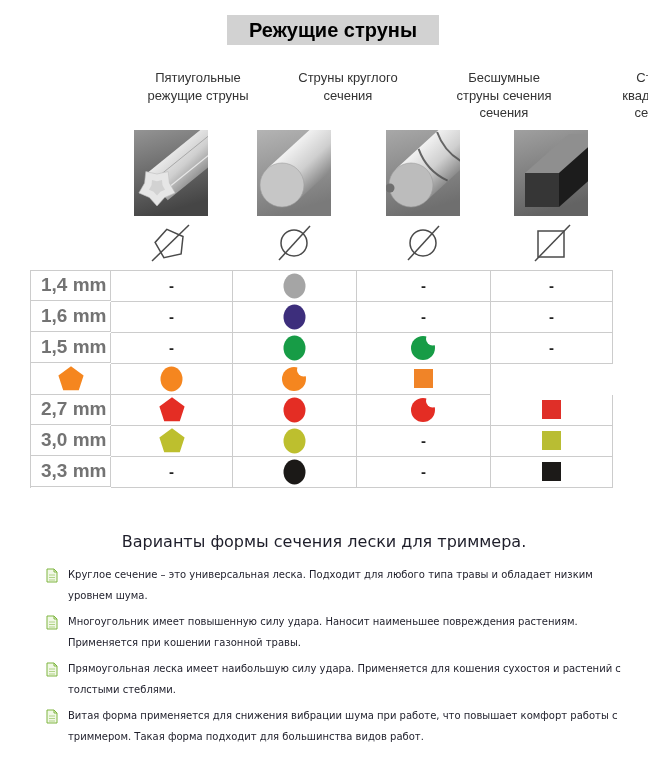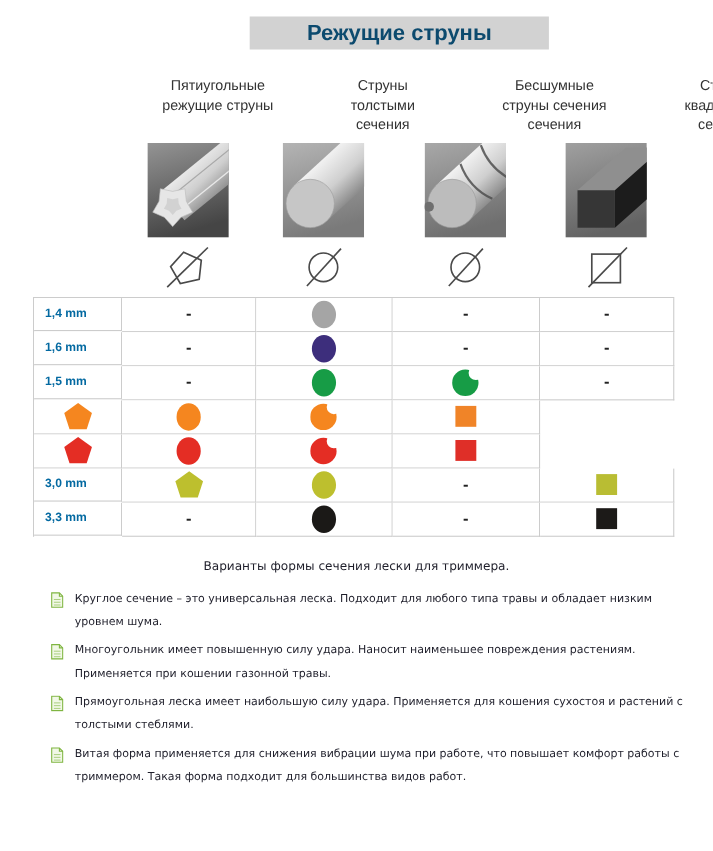--- a/index.html
+++ b/index.html
@@ -1,56 +1,56 @@
 <!DOCTYPE html>
 <html><head>
 <meta charset="utf-8">
 <style>
   html,body{margin:0;padding:0;background:#fff;}
   .page{position:relative;width:648px;height:774px;overflow:hidden;background:#fff;
         font-family:"Liberation Sans",sans-serif;}
-  .title-bar{margin:15px 0 0 227px;width:272px;height:30px;background:#d2d2d2;
-        text-align:center;line-height:30px;font-size:20px;font-weight:bold;color:#0c4a6e;}
+  .title-bar{margin:15px 0 0 227px;width:212px;height:30px;background:#d2d2d2;
+        text-align:center;line-height:30px;font-size:20px;font-weight:bold;color:#000000;}
   .grid{display:grid;grid-template-columns:80px 122px 124px 134px 122px;}
   .hdr{margin:24px 0 0 30px;width:582px;gap:27px;}
   .hcell{display:flex;justify-content:center;align-items:flex-start;}
   .hcell span{display:block;max-width:104px;text-align:center;font-size:13px;
         line-height:17.5px;color:#333;}
   .imgs{margin:6px 0 0 30px;width:582px;height:90px;}
   .icell{display:flex;align-items:center;justify-content:center;}
   .icell svg{display:block;}
   .syms{margin:2px 0 0 30px;width:582px;height:46px;}
   .scell{display:flex;align-items:center;justify-content:center;}
   .size-table{margin:4px 0 0 30px;width:582px;border-top:1px solid #ccc;border-left:1px solid #ccc;}
   .tcell{height:30px;border-right:1px solid #ccc;border-bottom:1px solid #ccc;
         display:flex;align-items:center;justify-content:center;background:#fff;}
   .label-cell{justify-content:flex-start;padding-left:10px;font-weight:bold;
-        font-size:11px;color:#0369a1;box-sizing:border-box;}
+        font-size:19px;color:#737373;box-sizing:border-box;}
   .dash{font-weight:bold;font-size:15px;color:#222;}
   .sq{width:19px;height:19px;display:block;}
-  .caption{margin-top:20px;text-align:center;font-family:"DejaVu Sans",sans-serif;
-        font-size:11px;color:#1e1e2a;}
+  .caption{margin-top:44px;text-align:center;font-family:"DejaVu Sans",sans-serif;
+        font-size:16px;color:#1e1e2a;}
   .notes{margin:13px 0 0 46px;width:578px;font-family:"DejaVu Sans",sans-serif;}
   .note{display:flex;gap:10px;margin-bottom:5px;}
   .note svg{flex:none;margin-top:4px;}
   .note-text{font-size:10px;line-height:21px;color:#1e1e2a;}
 </style>
 </head>
 <body>
 
 <div class="page">
   <div class="title-bar">Режущие струны</div>
 
   <div class="grid hdr">
       <div class=""></div>
       <div class="hcell">
         <span>Пятиугольные режущие струны</span>
       </div>
       <div class="hcell">
-        <span>Струны толстыми сечения</span>
+        <span>Струны круглого сечения</span>
       </div>
       <div class="hcell">
         <span>Бесшумные струны сечения сечения</span>
       </div>
       <div class="hcell">
         <span>Струны квадратного сечения</span>
       </div>
     </div>
   <div class="grid imgs">
       <div class=""></div>
@@ -232,20 +232,21 @@
           <svg width="25" height="26" viewBox="0 0 25 26">
         <circle cx="12" cy="13" r="12" fill="#f5861f"></circle>
             <circle cx="21.5" cy="4" r="6.5" fill="#ffffff"></circle>
           </svg>
         </div>
         <div class="tcell">
           <span class="sq" style="background:#f08428"></span>
         </div>
       </div>
       <div class="grid">
+        <div class="tcell label-cell">2,7 mm</div>
         <div class="tcell">
           <svg width="28" height="25" viewBox="0 0 28 25">
         <polygon points="14,0.3 26.6,9.4 21.8,24.2 6.2,24.2 1.4,9.4" fill="#e42d24"></polygon>
           </svg>
         </div>
         <div class="tcell">
           <svg width="23" height="26" viewBox="0 0 23 26">
         <ellipse cx="11.5" cy="13" rx="11" ry="12.5" fill="#e42d24"></ellipse>
           </svg>
         </div>

